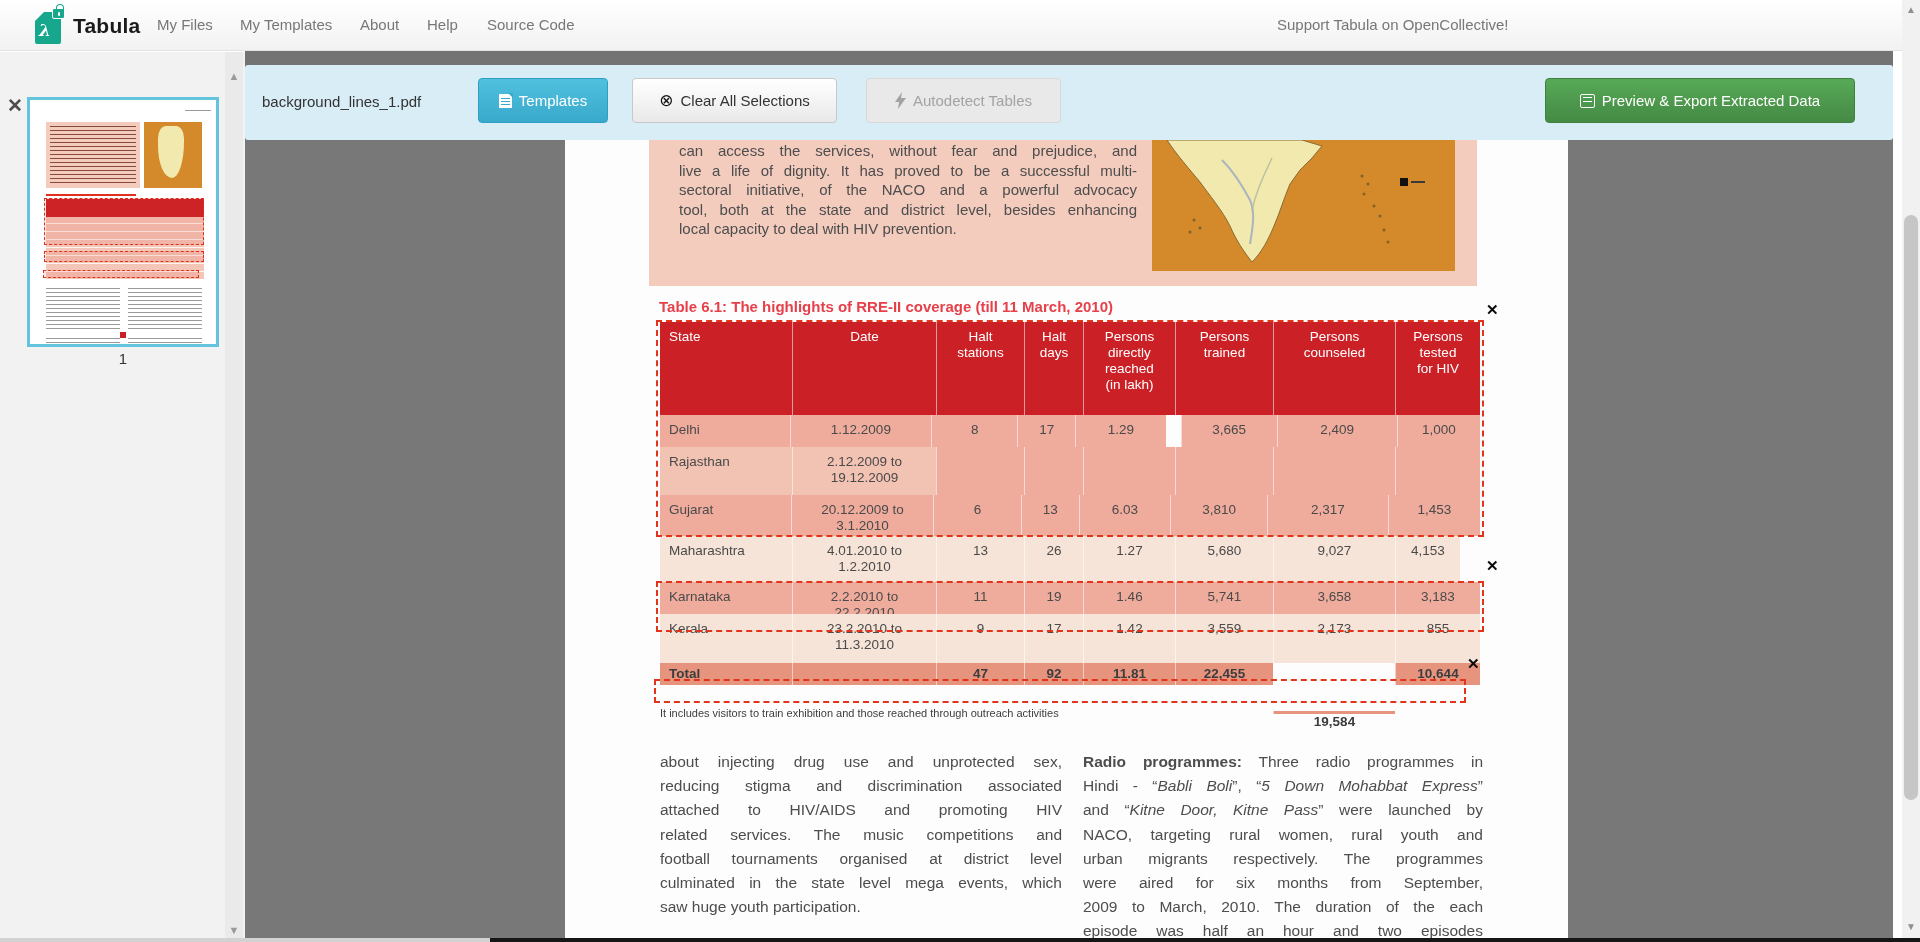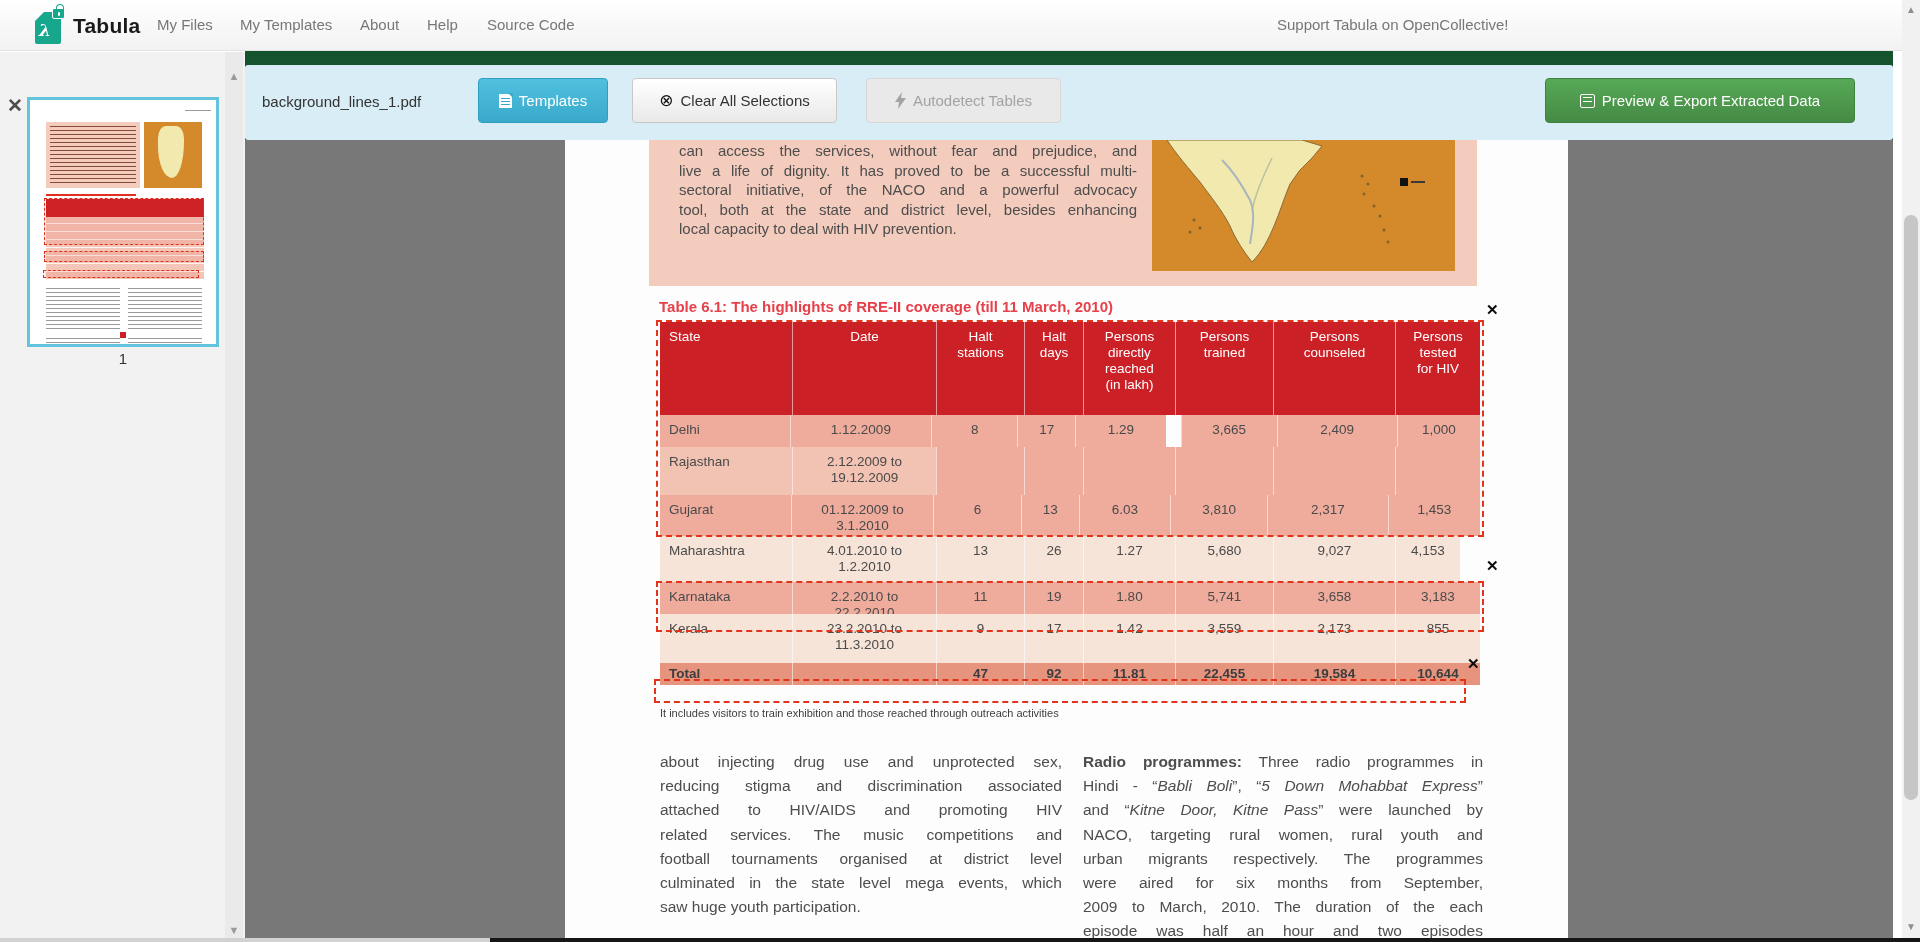--- a/index.html
+++ b/index.html
@@ -34,21 +34,21 @@
     border:3px solid #65c4dd; background:#fff; cursor:pointer; }
   .page-num { position:absolute; left:27px; top:298px; width:192px; text-align:center; font-size:15px; color:#333; }
 
   
   .mini { position:absolute; background-repeat:repeat-y; }
   .mini-lines { background-image:repeating-linear-gradient(#9a9a9a 0 1px, transparent 1px 4px); }
   .mini-lines-dark { background-image:repeating-linear-gradient(#8a4a3a 0 1px, transparent 1px 4px); }
   .mini-dashed { position:absolute; border:1px dashed #e0301e; background:rgba(224,60,40,.12); }
 
   
-  .main { position:absolute; left:245px; top:51px; width:1648px; height:891px; background:#14532d;text-decoration:underline; }
+  .main { position:absolute; left:245px; top:51px; width:1648px; height:891px; background:#737373;text-decoration:underline; }
   .toolbar { position:absolute; left:0; top:14px; width:1648px; height:75px; background:#d9edf7; border-radius:3px; }
   .filename { position:absolute; left:17px; top:28px; font-size:15px; color:#333; }
   .btn { position:absolute; top:13px; height:45px; border-radius:4px; display:flex; align-items:center;
     justify-content:center; gap:7px; font-size:15px; cursor:pointer; border:1px solid transparent; }
   .btn-templates { left:233px; width:130px; background:linear-gradient(#4fc1de,#39a9cb); color:#fff; border-color:#2f9ec0; }
   .btn-clear { left:387px; width:205px; background:linear-gradient(#ffffff,#e9e9e9); color:#333; border-color:#c8c8c8; }
   .btn-auto { left:621px; width:195px; background:#e9e9e9; color:#a3a3a3; border-color:#d7d7d7; cursor:default; }
   .btn-export { left:1300px; width:310px; background:linear-gradient(#57a957,#458a45); color:#fff; border-color:#3e813e; }
   .icon-doc { position:relative; width:13px; height:14px; background:#fff; display:inline-block; }
   .icon-doc:before { content:""; position:absolute; right:-1px; top:-1px; border-bottom:5px solid #39a9cb; border-right:5px solid transparent; transform:rotate(180deg); }
@@ -250,21 +250,21 @@
 19.12.2009</div>
               <div class="tcell" style="width: 88px;"></div>
               <div class="tcell" style="width: 59px;"></div>
               <div class="tcell" style="width: 92px;"></div>
               <div class="tcell" style="width: 98px;"></div>
               <div class="tcell" style="width: 122px;"></div>
               <div class="tcell" style="width: 85px;"></div>
             </div>
             <div class="trow shade-sel" style="height: 41px;">
               <div class="tcell first" style="width: 132px;">Gujarat</div>
-              <div class="tcell" style="width: 144px;">01.12.2009 to
+              <div class="tcell" style="width: 144px;">20.12.2009 to
 3.1.2010</div>
               <div class="tcell" style="width: 88px;">6</div>
               <div class="tcell" style="width: 59px;">13</div>
               <div class="tcell" style="width: 92px;">6.03</div>
               <div class="tcell" style="width: 98px;">3,810</div>
               <div class="tcell" style="width: 122px;">2,317</div>
               <div class="tcell" style="width: 93px;">1,453</div>
             </div>
             <div class="trow shade-plain" style="height: 46px;">
               <div class="tcell first" style="width: 132px;">Maharashtra</div>
@@ -276,21 +276,21 @@
               <div class="tcell" style="width: 98px;">5,680</div>
               <div class="tcell" style="width: 122px;">9,027</div>
               <div class="tcell" style="width: 65px;">4,153</div>
             </div>
             <div class="trow shade-sel" style="height: 32px;">
               <div class="tcell first" style="width: 132px;">Karnataka</div>
               <div class="tcell" style="width: 144px;">2.2.2010 to
 22.2.2010</div>
               <div class="tcell" style="width: 88px;">11</div>
               <div class="tcell" style="width: 59px;">19</div>
-              <div class="tcell" style="width: 92px;">1.80</div>
+              <div class="tcell" style="width: 92px;">1.46</div>
               <div class="tcell" style="width: 98px;">5,741</div>
               <div class="tcell" style="width: 122px;">3,658</div>
               <div class="tcell" style="width: 85px;">3,183</div>
             </div>
             <div class="trow shade-plain" style="height: 49px;">
               <div class="tcell first" style="width: 132px;">Kerala</div>
               <div class="tcell" style="width: 144px;">23.2.2010 to
 11.3.2010</div>
               <div class="tcell" style="width: 88px;">9</div>
               <div class="tcell" style="width: 59px;">17</div>
@@ -299,21 +299,21 @@
               <div class="tcell" style="width: 122px;">2,173</div>
               <div class="tcell" style="width: 85px;">855</div>
             </div>
             <div class="trow shade-total" style="height: 22px;">
               <div class="tcell first" style="width: 132px;">Total</div>
               <div class="tcell" style="width: 144px;"></div>
               <div class="tcell" style="width: 88px;">47</div>
               <div class="tcell" style="width: 59px;">92</div>
               <div class="tcell" style="width: 92px;">11.81</div>
               <div class="tcell" style="width: 98px;">22,455</div>
-              <div class="tcell" style="width: 122px;">19,584</div>
+              <div class="tcell" style="width: 122px; margin-top: 48px;">19,584</div>
               <div class="tcell" style="width: 85px;">10,644</div>
             </div>
           </div>
         <div class="footnote">It includes visitors to train exhibition and those reached through outreach activities</div>
 
         <div id="selections">
             <div class="selection" style="left: 91px; top: 180px; width: 828px; height: 217px;"></div>
             <span class="sel-x" style="left: 921px; top: 163px;">✕</span>
             <div class="selection" style="left: 91px; top: 441px; width: 828px; height: 51px;"></div>
             <span class="sel-x" style="left: 921px; top: 419px;">✕</span>

